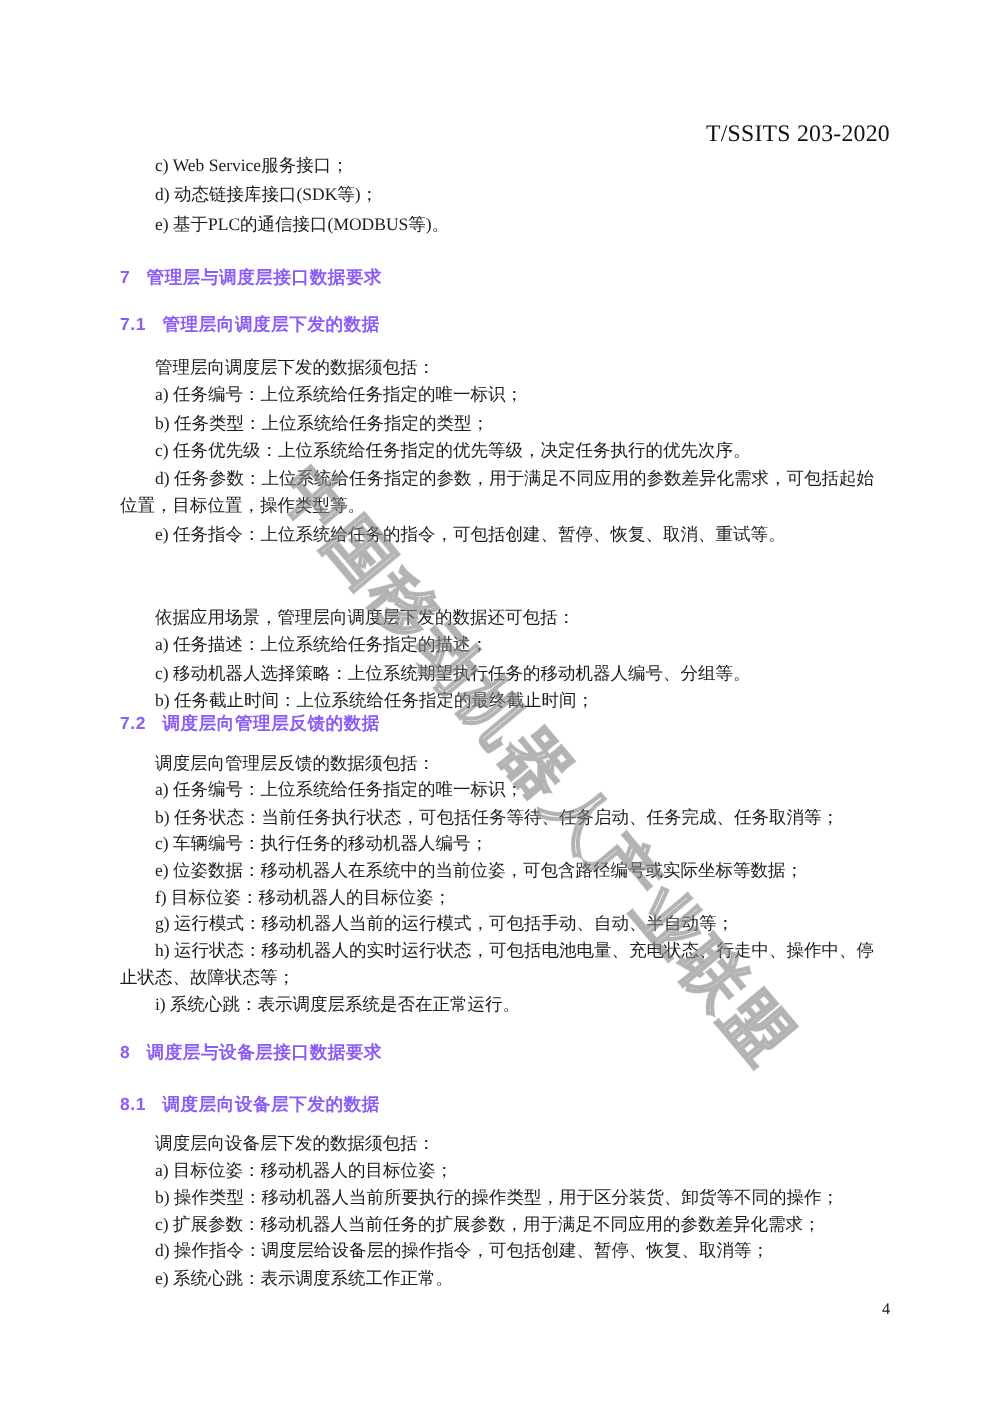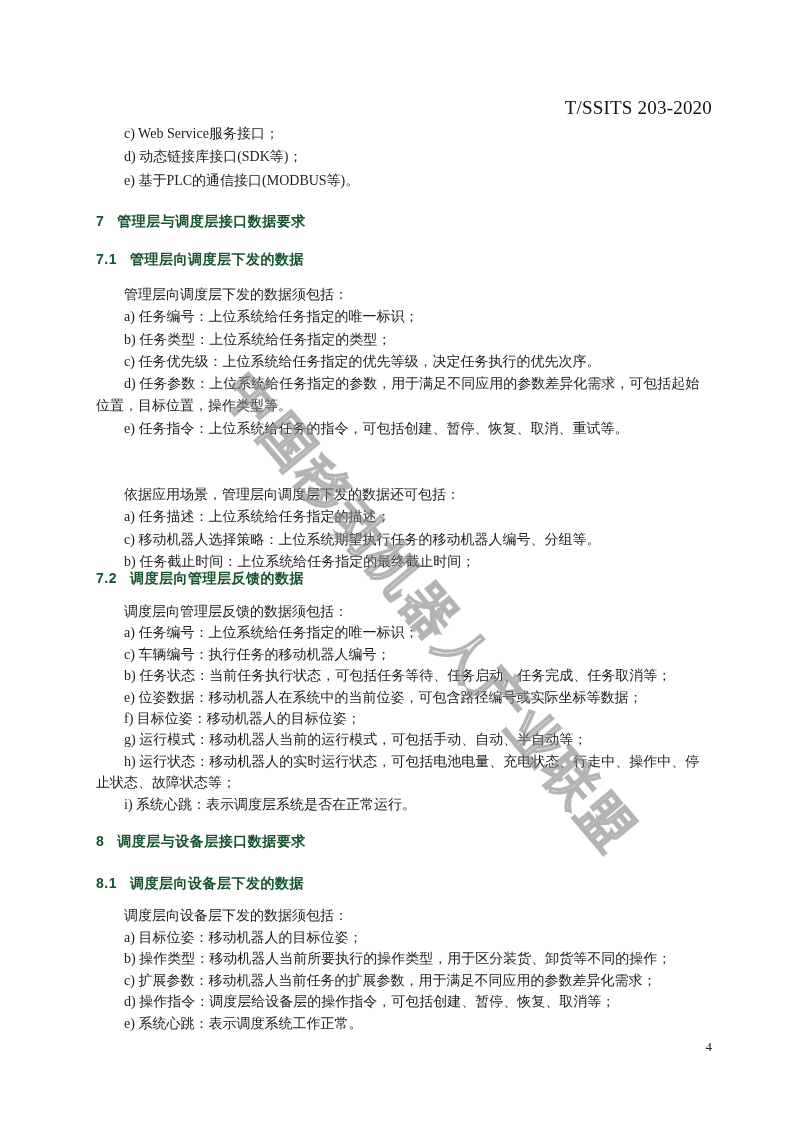--- a/index.html
+++ b/index.html
@@ -18,21 +18,21 @@
   }
   .block{position:absolute;left:96px;width:616px;}
   .line{margin:0;font-size:14px;line-height:22.3px;}
   .indent{text-indent:28px;}
   .lh234 .line{line-height:23.4px;}
   .lh214 .line{line-height:21.4px;}
   .lh215 .line{line-height:21.5px;}
   .heading{
     position:absolute;left:96px;margin:0;
     font-family:"Liberation Sans","DejaVu Sans",sans-serif;
-    font-size:14px;font-weight:700;color:#14532d;
+    font-size:14px;font-weight:700;color:#8b5cf6;
     letter-spacing:0.5px;white-space:nowrap;
   }
   .hnum{margin-right:13px;}
   .page-num{
     position:absolute;top:1039px;right:88px;
     font-size:13px;color:#222;
   }
   .watermark{
     position:absolute;left:262px;top:358px;
     transform:rotate(50deg);transform-origin:0 0;
@@ -77,22 +77,22 @@
     <p class="line indent">a) 任务描述：上位系统给任务指定的描述；</p>
     <p class="line indent">c) 移动机器人选择策略：上位系统期望执行任务的移动机器人编号、分组等。</p>
     <p class="line indent">b) 任务截止时间：上位系统给任务指定的最终截止时间；</p>
   </div>
 
   <h3 class="heading" style="top:570px"><span class="hnum">7.2</span><span>调度层向管理层反馈的数据</span></h3>
 
   <div class="block lh214" style="top:601px">
     <p class="line indent">调度层向管理层反馈的数据须包括：</p>
     <p class="line indent">a) 任务编号：上位系统给任务指定的唯一标识；</p>
+    <p class="line indent">b) 任务状态：当前任务执行状态，可包括任务等待、任务启动、任务完成、任务取消等；</p>
     <p class="line indent">c) 车辆编号：执行任务的移动机器人编号；</p>
-    <p class="line indent">b) 任务状态：当前任务执行状态，可包括任务等待、任务启动、任务完成、任务取消等；</p>
     <p class="line indent">e) 位姿数据：移动机器人在系统中的当前位姿，可包含路径编号或实际坐标等数据；</p>
     <p class="line indent">f) 目标位姿：移动机器人的目标位姿；</p>
     <p class="line indent">g) 运行模式：移动机器人当前的运行模式，可包括手动、自动、半自动等；</p>
     <p class="line indent">h) 运行状态：移动机器人的实时运行状态，可包括电池电量、充电状态、行走中、操作中、停止状态、故障状态等；</p>
     <p class="line indent">i) 系统心跳：表示调度层系统是否在正常运行。</p>
   </div>
 
   <h2 class="heading" style="top:833px"><span class="hnum">8</span><span>调度层与设备层接口数据要求</span></h2>
 
   <h3 class="heading" style="top:875px"><span class="hnum">8.1</span><span>调度层向设备层下发的数据</span></h3>

